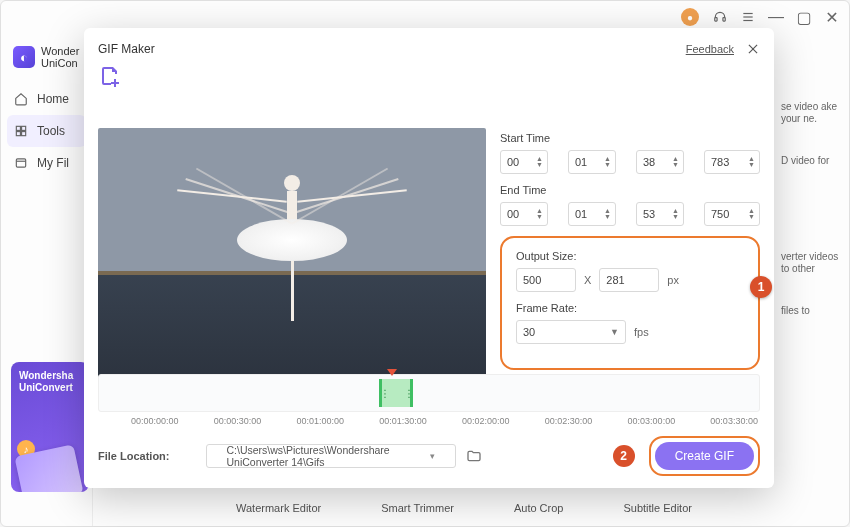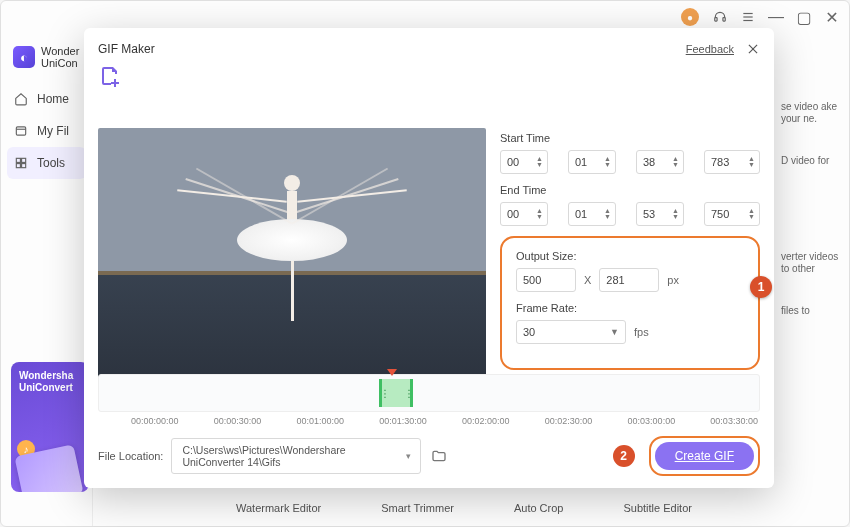--- a/index.html
+++ b/index.html
@@ -83,28 +83,28 @@
 .timeline-wrap{ margin-top:4px; }
 .timeline{ position:relative; height:38px; background:#fafbfc; border:1px solid #eee; border-radius:3px;}
 .tl-sel{ position:absolute; top:4px; bottom:4px; left:280px; width:34px; background:#b7ebc1; border-left:3px solid #3fbf63; border-right:3px solid #3fbf63;}
 .tl-sel .grip{ position:absolute; top:50%; transform:translateY(-50%); color:#2d8a44; font-size:10px; letter-spacing:-2px;}
 .tl-sel .grip.l{ left:-2px;} .tl-sel .grip.r{ right:-2px;}
 .playhead{ position:absolute; top:-6px; left:288px; width:0;height:0;border-left:5px solid transparent;border-right:5px solid transparent;border-top:7px solid #e5533a;}
 .ruler{ display:flex; justify-content:space-between; font-size:9px; color:#888; margin-top:4px; padding:0 2px;}
 .ruler span{ white-space:nowrap;margin-left:31px;}
 
 .footer-row{ display:flex; align-items:center; margin-top:10px; gap:8px;}
-.file-loc-lbl{ font-size:11px; color:#555;}
-.path-field{ flex:0 0 250px; height:36px; border:1px solid #d9d9d9; border-radius:3px; display:flex; align-items:center; padding:0 10px; font-size:10.5px; color:#555; background:#fff; justify-content:space-between;}
+.file-loc-lbl{ font-size:11px; color:#555;font-weight:bold;}
+.path-field{ flex:0 0 250px; height:24px; border:1px solid #d9d9d9; border-radius:3px; display:flex; align-items:center; padding:0 20px; font-size:10.5px; color:#555; background:#fff; justify-content:space-between;margin-left:28px;}
 .path-field .caret{ font-size:9px; color:#888; cursor:pointer;}
 .folder-btn{ width:20px; height:20px; display:inline-flex; align-items:center; justify-content:center; cursor:pointer; color:#777;}
 .footer-spacer{ flex:1;}
 .callout2{ width:22px;height:22px;border-radius:50%;background:#d9502b;color:#fff;display:flex;align-items:center;justify-content:center;font-size:12px;font-weight:600;margin-right:6px;}
 .create-wrap{ border:2px solid #ec7a2e; border-radius:14px; padding:4px;}
-.create-btn{ background:#8b72f2; color:#fff; border:none; border-radius:16px; padding:7px 20px; font-size:12px; cursor:pointer;text-decoration:underline;}
+.create-btn{ background:#8b72f2; color:#fff; border:none; border-radius:16px; padding:7px 20px; font-size:12px; cursor:pointer;}
 </style>
 </head>
 <body>
 
 <div class="main-window">
   <div class="titlebar">
     <span class="avatar-badge">●</span>
     <span class="ticon">
         <svg viewBox="0 0 24 24" width="14" height="14" fill="none" stroke="currentColor" stroke-width="2">
           <path d="M4 13v-1a8 8 0 0116 0v1"></path>
@@ -133,39 +133,39 @@
       </div>
     </div>
     <div class="nav-item">
       <span class="nav-icon">
           <svg viewBox="0 0 24 24" width="14" height="14" fill="none" stroke="currentColor" stroke-width="2">
             <path d="M3 11l9-8 9 8v9a2 2 0 01-2 2H5a2 2 0 01-2-2z"></path>
           </svg>
         </span>
       <span>Home</span>
     </div>
-    <div class="nav-item">
-      <span class="nav-icon">
-          <svg viewBox="0 0 24 24" width="14" height="14" fill="none" stroke="currentColor" stroke-width="2">
-            <rect x="4" y="5" width="16" height="14" rx="2"></rect>
-            <line x1="4" y1="9" x2="20" y2="9"></line>
-          </svg>
-        </span>
-      <span>My Fil</span>
-    </div>
     <div class="nav-item selected">
       <span class="nav-icon">
           <svg viewBox="0 0 24 24" width="14" height="14" fill="none" stroke="currentColor" stroke-width="2">
             <rect x="4" y="4" width="7" height="7"></rect>
             <rect x="13" y="4" width="7" height="7"></rect>
             <rect x="4" y="13" width="7" height="7"></rect>
             <rect x="13" y="13" width="7" height="7"></rect>
           </svg>
         </span>
       <span>Tools</span>
+    </div>
+    <div class="nav-item">
+      <span class="nav-icon">
+          <svg viewBox="0 0 24 24" width="14" height="14" fill="none" stroke="currentColor" stroke-width="2">
+            <rect x="4" y="5" width="16" height="14" rx="2"></rect>
+            <line x1="4" y1="9" x2="20" y2="9"></line>
+          </svg>
+        </span>
+      <span>My Fil</span>
     </div>
 
     <div class="promo">
       <div class="ptitle">
         <div>Wondersha</div>
         <div>UniConvert</div>
       </div>
       <div class="dot">♪</div>
       <div class="pbox"></div>
     </div>

